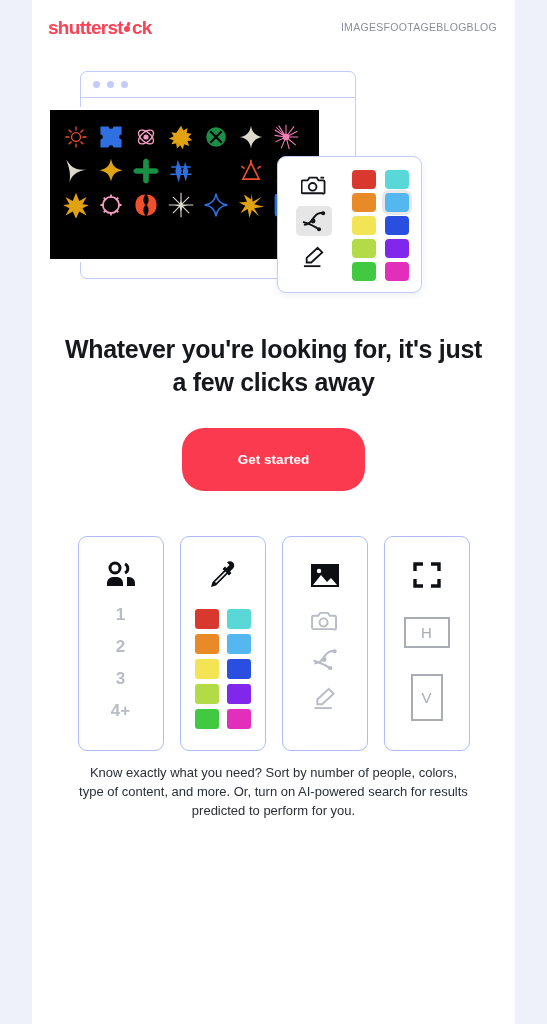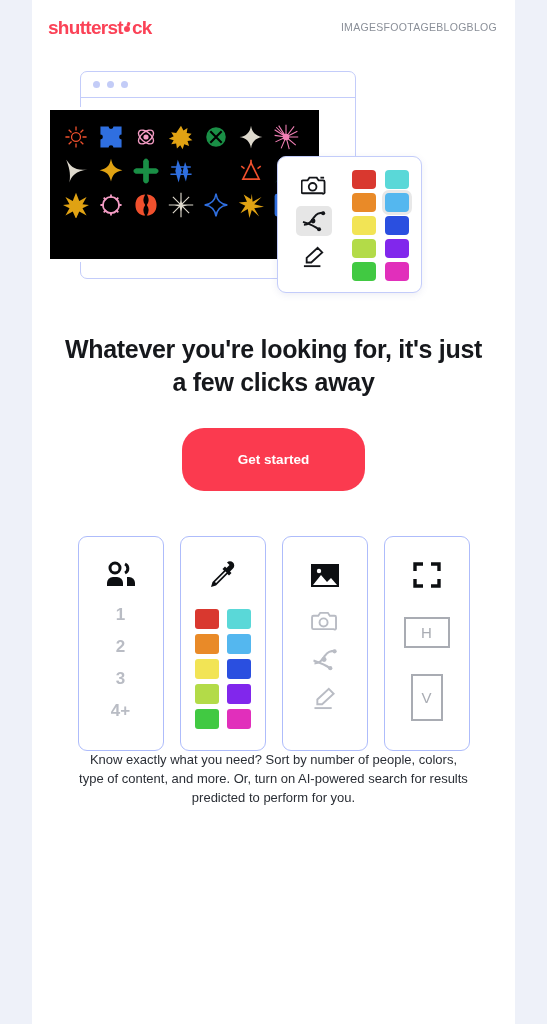--- a/index.html
+++ b/index.html
@@ -299,20 +299,21 @@
     font-weight: bold;
     color: #16181c;
     margin-top: 50px;
   }
   .bottom-copy {
     text-align: center;
     font-size: 13px;
     line-height: 1.45;
     color: #2b2f36;
     padding: 0 46px;
+    margin-top: 13px;
   }
 </style>
 </head>
 <body>
 
 <div class="page">
   <div class="content-column">
 
     <div class="header">
       <div class="logo">

